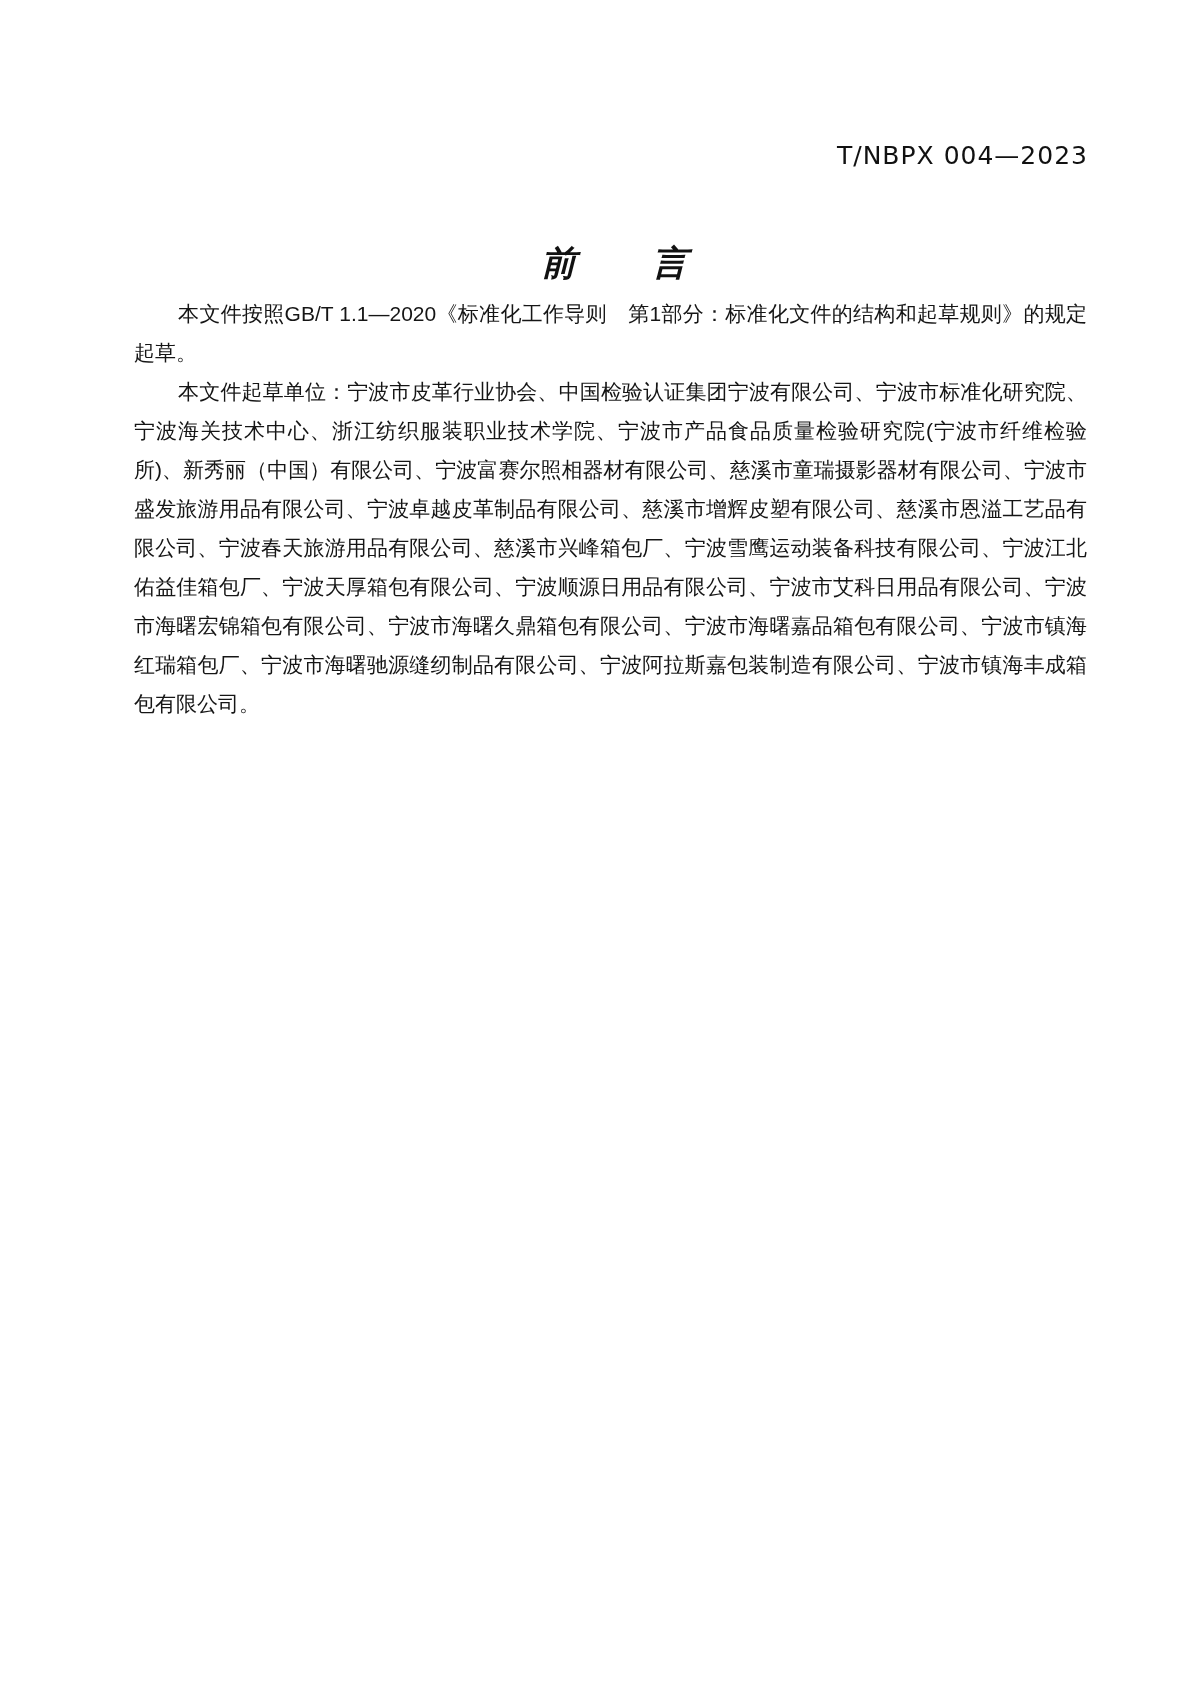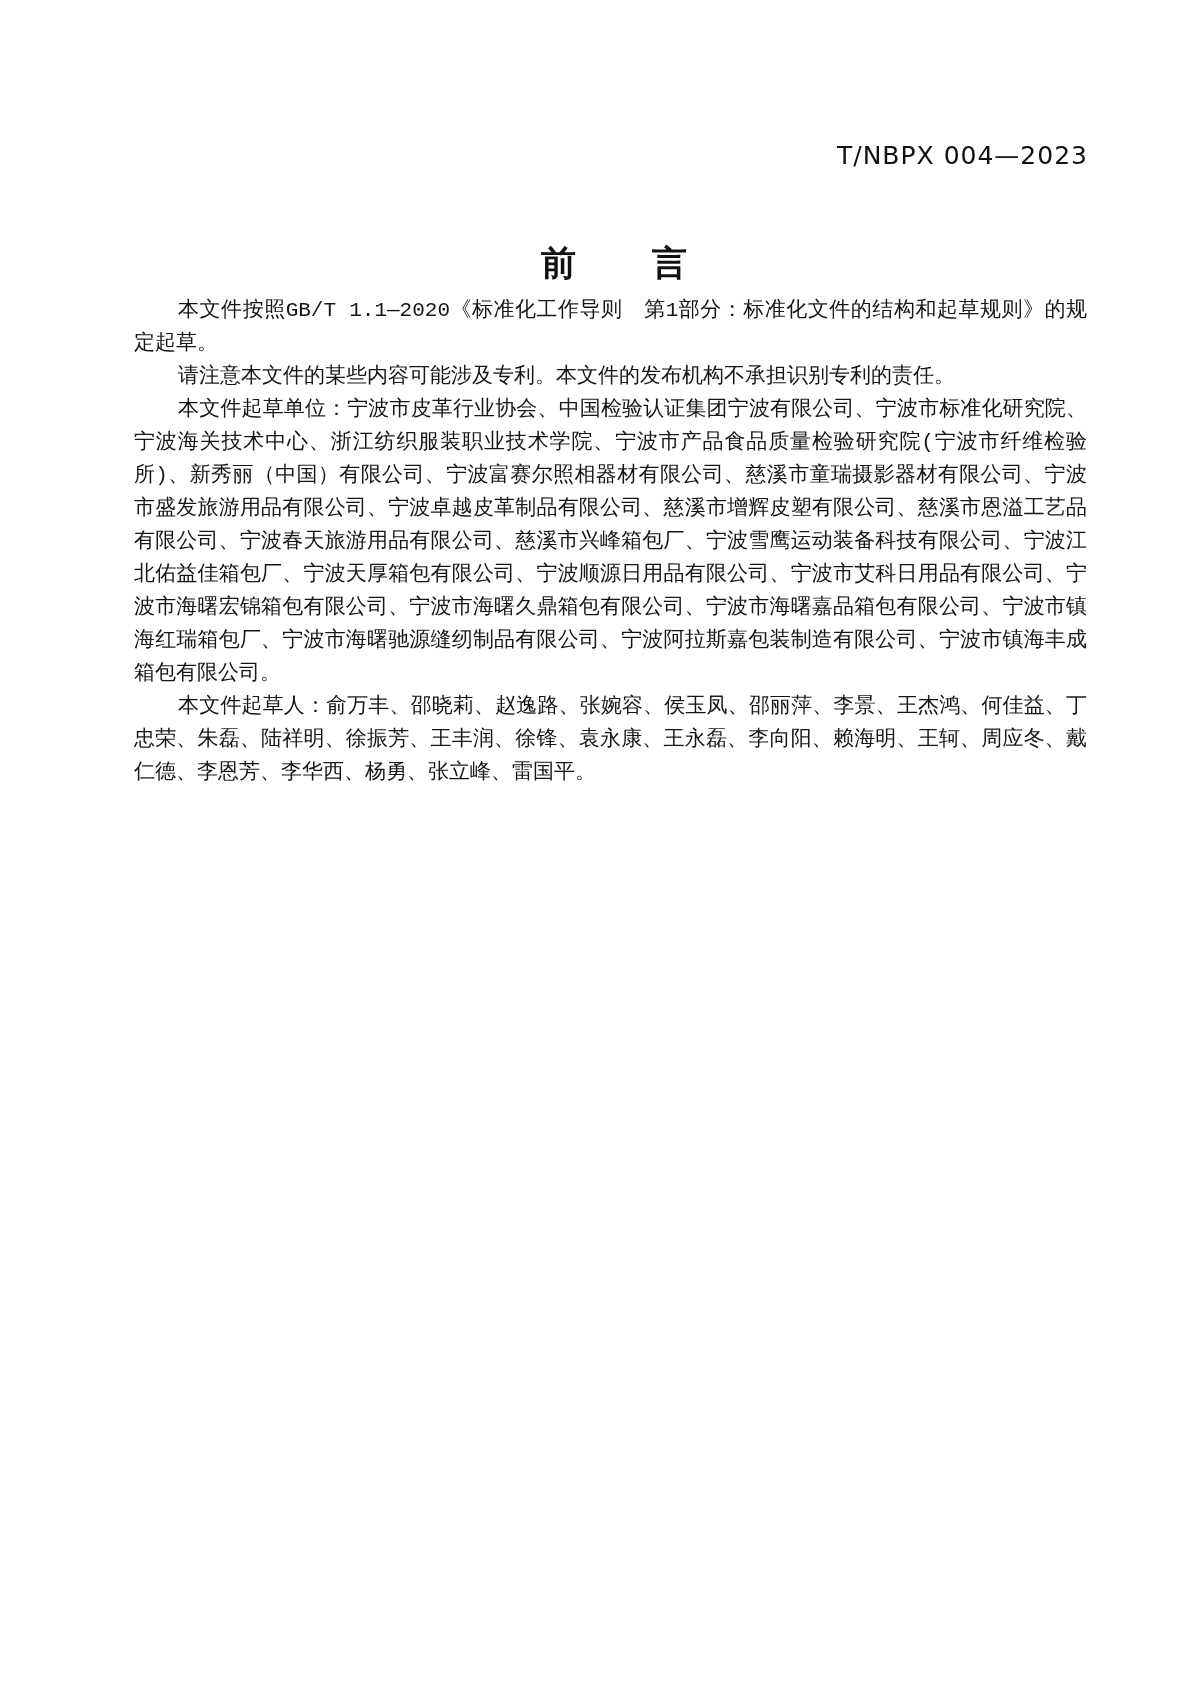--- a/index.html
+++ b/index.html
@@ -35,29 +35,30 @@
     left: 0;
     width: 100%;
     margin: 0;
     text-align: center;
     font-family: "Liberation Sans", "DejaVu Sans", sans-serif;
     font-size: 35px;
     font-weight: 700;
     color: #111111;
     letter-spacing: 2px;
     text-indent: 30px; 
+    font-style: italic;
   }
   .content {
     position: absolute;
     left: 134px;
     top: 294px;
     width: 953px;
-    font-family: Liberation Mono, monospace;
+    font-family: Liberation Sans, sans-serif;
     font-size: 21px;
-    line-height: 33px;
+    line-height: 39px;
     text-align: justify;
     color: #151515;
   }
   .content p {
     margin: 0;
     padding: 0;
     text-indent: 2.1em;
   }
   .page-number {
     position: absolute;
@@ -72,20 +73,18 @@
 <body>
 
 <div class="page">
 
   <div class="header-code">T/NBPX 004—2023</div>
 
   <h1 class="doc-title">前　　言</h1>
 
   <div class="content">
     <p>本文件按照GB/T 1.1—2020《标准化工作导则　第1部分：标准化文件的结构和起草规则》的规定起草。</p>
-    <p>请注意本文件的某些内容可能涉及专利。本文件的发布机构不承担识别专利的责任。</p>
     <p>本文件起草单位：宁波市皮革行业协会、中国检验认证集团宁波有限公司、宁波市标准化研究院、宁波海关技术中心、浙江纺织服装职业技术学院、宁波市产品食品质量检验研究院(宁波市纤维检验所)、新秀丽（中国）有限公司、宁波富赛尔照相器材有限公司、慈溪市童瑞摄影器材有限公司、宁波市盛发旅游用品有限公司、宁波卓越皮革制品有限公司、慈溪市增辉皮塑有限公司、慈溪市恩溢工艺品有限公司、宁波春天旅游用品有限公司、慈溪市兴峰箱包厂、宁波雪鹰运动装备科技有限公司、宁波江北佑益佳箱包厂、宁波天厚箱包有限公司、宁波顺源日用品有限公司、宁波市艾科日用品有限公司、宁波市海曙宏锦箱包有限公司、宁波市海曙久鼎箱包有限公司、宁波市海曙嘉品箱包有限公司、宁波市镇海红瑞箱包厂、宁波市海曙驰源缝纫制品有限公司、宁波阿拉斯嘉包装制造有限公司、宁波市镇海丰成箱包有限公司。</p>
-    <p>本文件起草人：俞万丰、邵晓莉、赵逸路、张婉容、侯玉凤、邵丽萍、李景、王杰鸿、何佳益、丁忠荣、朱磊、陆祥明、徐振芳、王丰润、徐锋、袁永康、王永磊、李向阳、赖海明、王轲、周应冬、戴仁德、李恩芳、李华西、杨勇、张立峰、雷国平。</p>
   </div>
 
   <div class="page-number">I</div>
 
 </div>
 
 </body></html>

